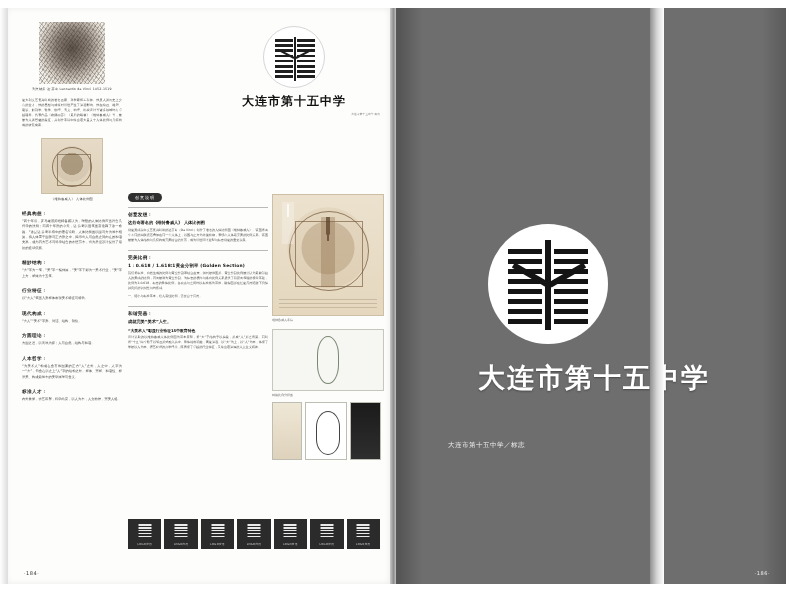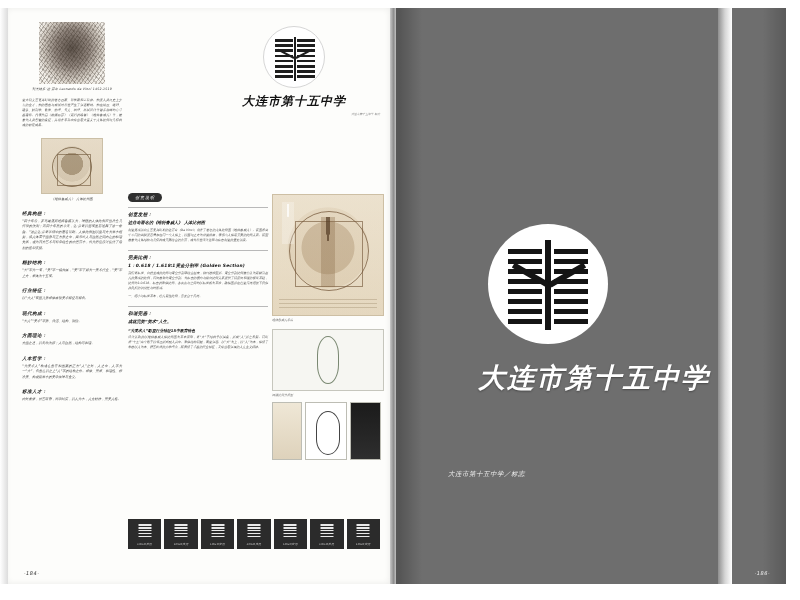--- a/index.html
+++ b/index.html
@@ -5,23 +5,22 @@
   * { box-sizing: border-box; }
   html, body {
     margin: 0; padding: 0;
     width: 800px; height: 600px;
     overflow: hidden;
     font-family: "DejaVu Sans", sans-serif;
     background: #ffffff;
   }
   #page {
     position: relative;
-    width: 732px; height: 600px;
+    width: 664px; height: 600px;
     background: #ffffff;
-    font-style: italic;
   }
   
   .left-page {
     position: absolute;
     left: 8px; top: 8px;
     width: 384px; height: 576px;
     background: #fdfdfb;
     box-shadow: inset -2px 0 6px rgba(0,0,0,.08);
     overflow: hidden;
   }
@@ -399,21 +398,21 @@
     text-align: center;
     font-family: "DejaVu Serif", serif;
     font-weight: bold;
     font-size: 27px;
     color: #ffffff;
     letter-spacing: 2px;
     text-shadow: 0 1px 2px rgba(0,0,0,.35);
   }
   .right-cap {
     position: absolute;
-    left: 52px; top: 462px;
+    left: 52px; top: 433px;
     font-size: 6.5px;
     color: #efefef;
     letter-spacing: .5px;
   }
   .folio-right {
     position: absolute;
     right: 16px; bottom: 8px;
     font-size: 5px;
     color: #f0f0f0;
     letter-spacing: .5px;

